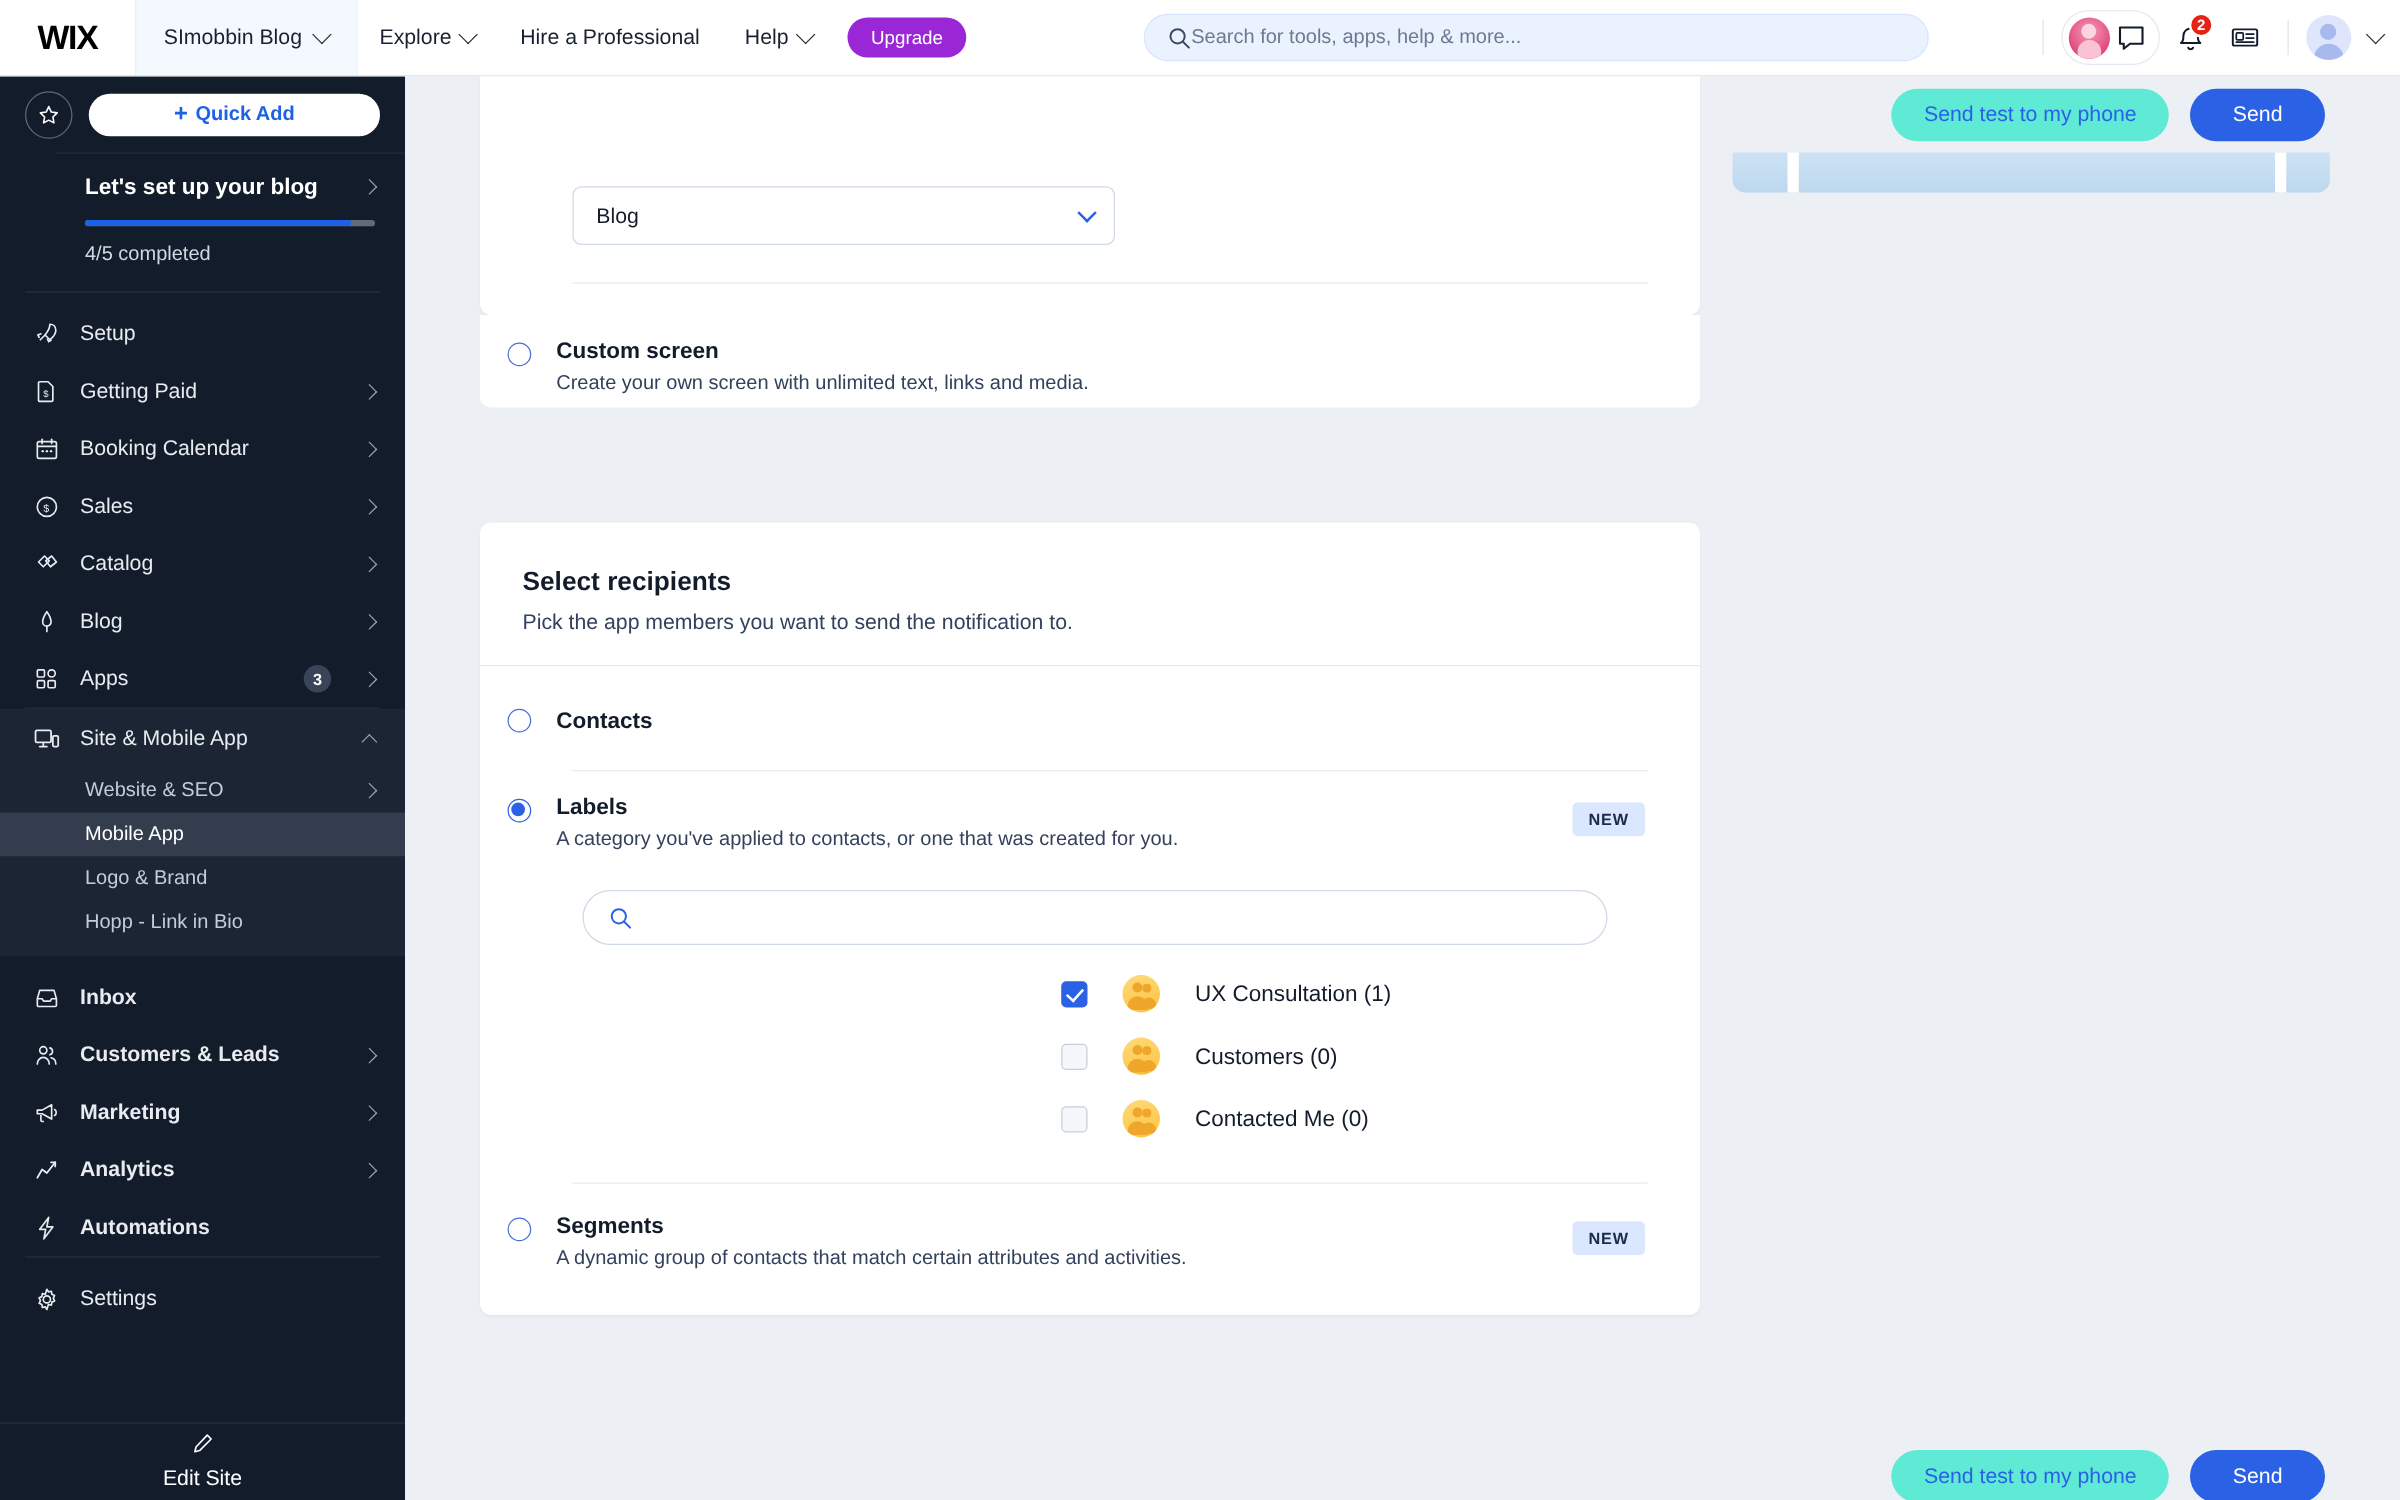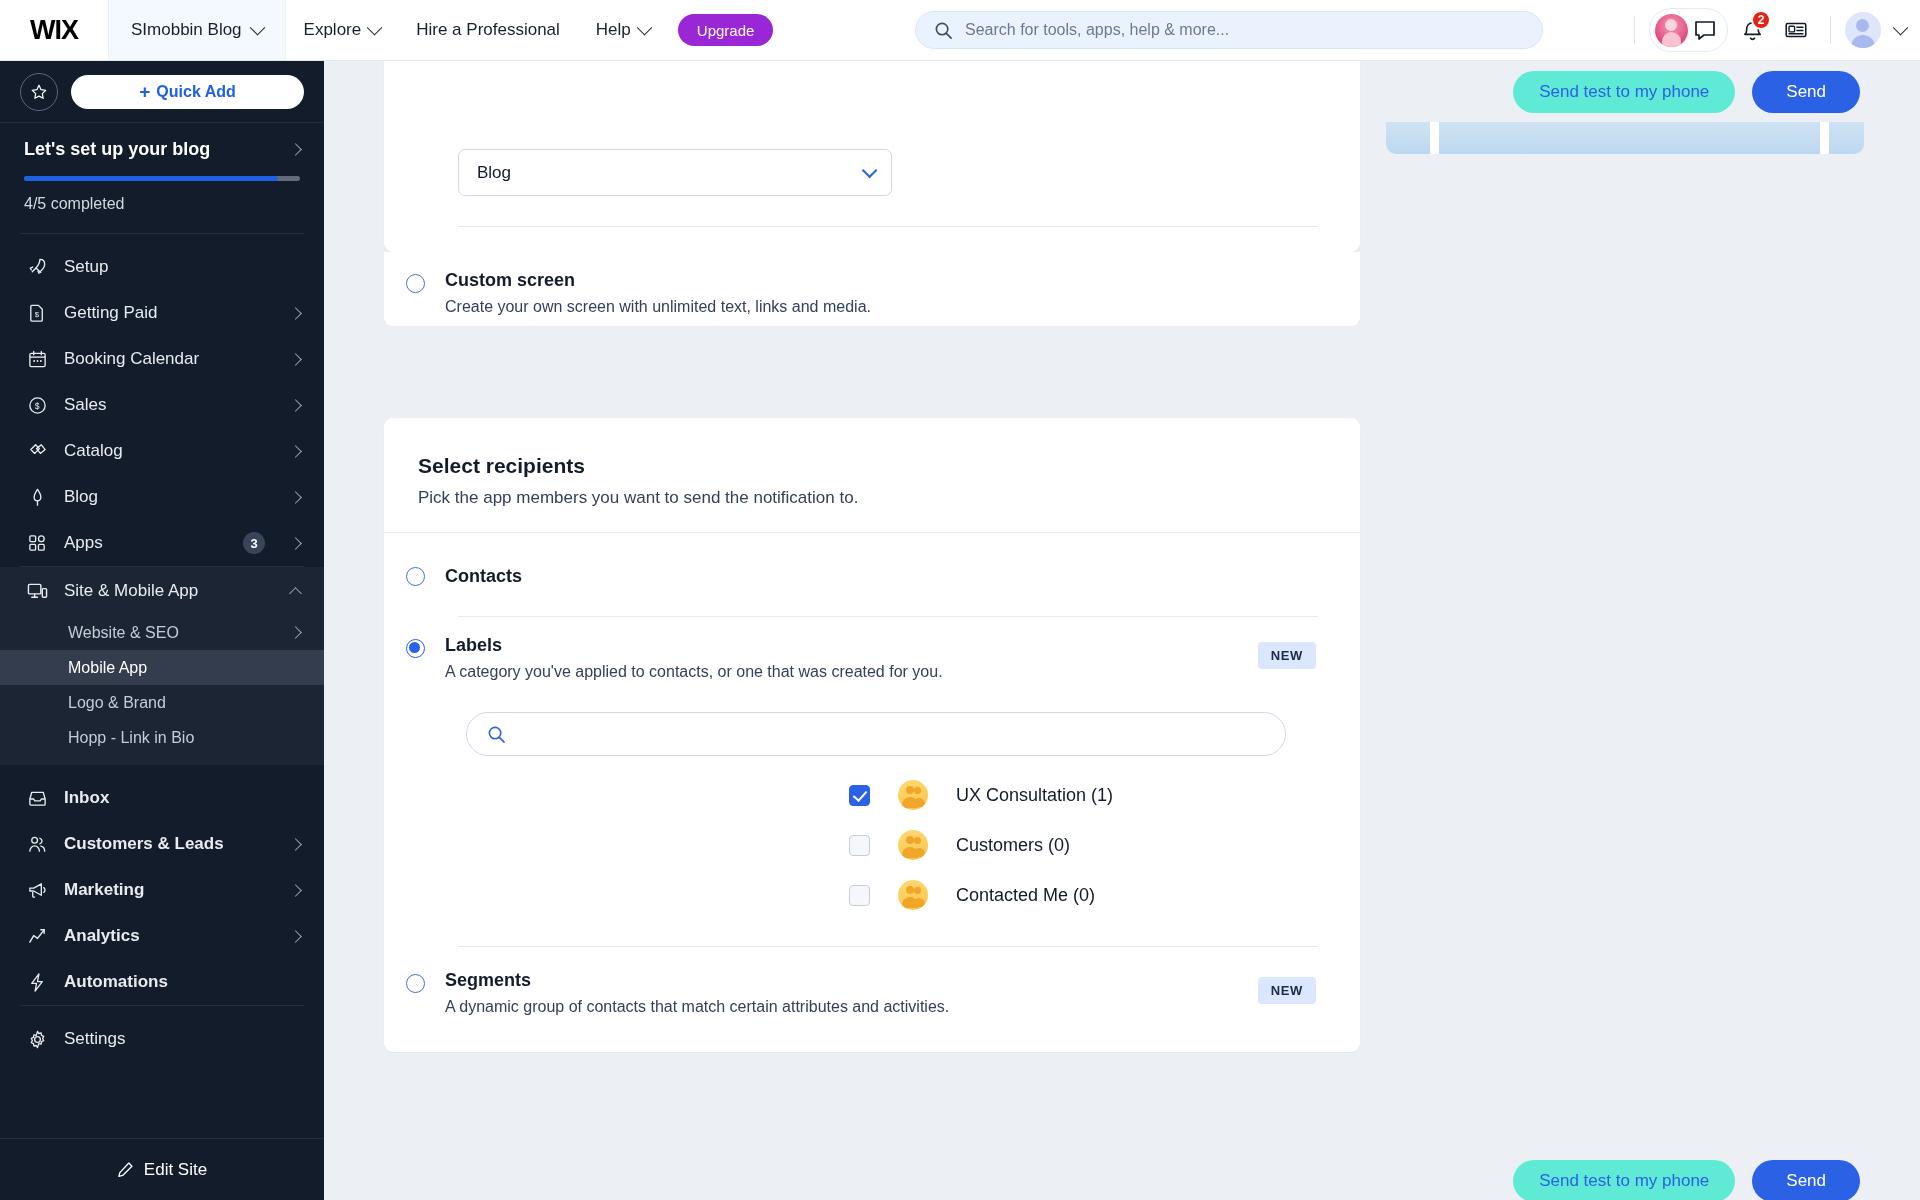--- a/index.html
+++ b/index.html
@@ -37,21 +37,21 @@
     border-bottom: 1.8px solid #2b2b2b; transform: rotate(45deg) translate(-2px,-2px);
   }
   .upgrade-btn {
     margin-left: 10px; background: #9a27d5; color: #fff; border: none;
     border-radius: 20px; height: 32px; padding: 0 19px; font-size: 15px;
     font-weight: 500; cursor: pointer; font-family: "Liberation Sans", sans-serif;
   }
   .search-wrap {
     position: absolute; left: 915px; top: 11px; width: 628px; height: 38px;
     background: #eaf2fe; border: 1px solid #d6e6fe; border-radius: 20px;
-    display: flex; align-items: center; padding: 0 18px; gap: 12px;
+    display: flex; align-items: center; padding: 0 18px; 
   }
   .search-wrap input {
     border: none; outline: none; background: transparent; flex: 1;
     font-size: 16px; color: #3b4a63; font-family: "Liberation Sans", sans-serif;
   }
   .search-wrap input::placeholder { color: #6b7a93; }
   .topbar-right {
     position: absolute; right: 0; top: 0; height: 60px; display: flex;
     align-items: center; gap: 4px; padding-right: 14px;
   }
@@ -104,21 +104,21 @@
   }
   .star-btn {
     width: 38px; height: 38px; border-radius: 50%; border: 1.6px solid #5c6678;
     display: flex; align-items: center; justify-content: center; flex: none;
   }
   .quick-add {
     flex: 1; height: 34px; background: #fff; border-radius: 17px;
     display: flex; align-items: center; justify-content: center; gap: 6px;
     color: #1d61e6; font-size: 16px; font-weight: 600; cursor: pointer;
   }
-  .setup-block { padding: 16px 24px 20px 24px; border-top: 1px solid #222b3b; }
+  .setup-block { padding: 16px 24px 20px 24px; border-top: 1px solid #222b3b; margin-left: 44px; }
   .setup-title { font-size: 18px; font-weight: 700; display:flex; justify-content:space-between; align-items:center;}
   .progress-track {
     margin-top: 16px; height: 5px; background: #626b7a; border-radius: 3px; overflow:hidden;
   }
   .progress-fill { height: 5px; background: #1d61e6; border-radius: 3px; }
   .setup-sub { margin-top: 14px; font-size: 16px; color: #d3d8e0; }
   .sb-divider { height: 1px; background: #262f3f; margin: 0 20px; }
 
   .sb-item {
     height: 46px; display: flex; align-items: center; gap: 16px;
@@ -140,21 +140,21 @@
   .sb-group { background: #1b2533; }
   .sb-sub {
     height: 35px; display: flex; align-items: center; padding-left: 68px;
     font-size: 16px; color: #c6ccd7; cursor: pointer; justify-content: center;
   }
   .sb-sub .sub-lbl { flex: 1; }
   .sb-sub.active { background: #333d4d; color: #fff; }
   .edit-site {
     position: absolute; bottom: 0; left: 0; width: 324px; height: 62px;
     display: flex; align-items: center; justify-content: center; gap: 10px;
-    border-top: 1px solid #262f3f; font-size: 17px; color: #fff; cursor:pointer;
+    border-top: 1px solid #262f3f; font-size: 17px; color: #fff; cursor:pointer;flex-direction:column;
   }
   .collapse-tab {
     position: absolute; left: 324px; top: 17px; width: 26px; height: 34px;
     background: #4a5364; border-radius: 0 14px 14px 0; display:flex;
     align-items:center; justify-content:center; z-index: 30; cursor:pointer;
   }
 
   
   .main {
     position: absolute; top: 61px; left: 324px; width: 1596px; height: 1139px;

